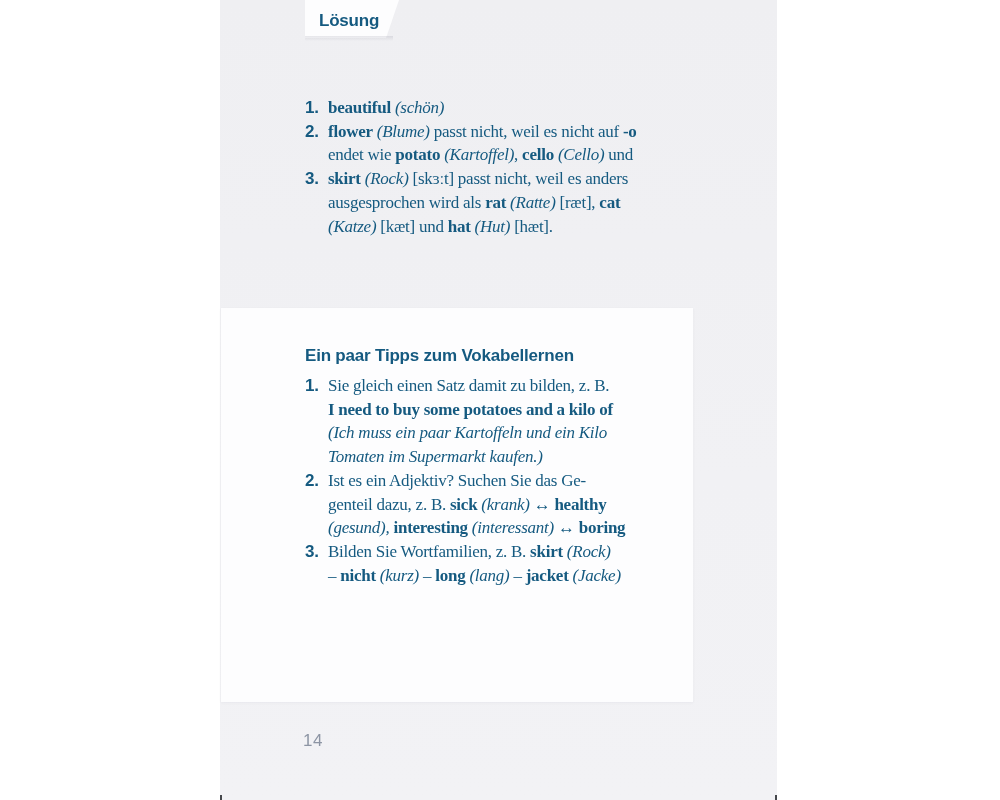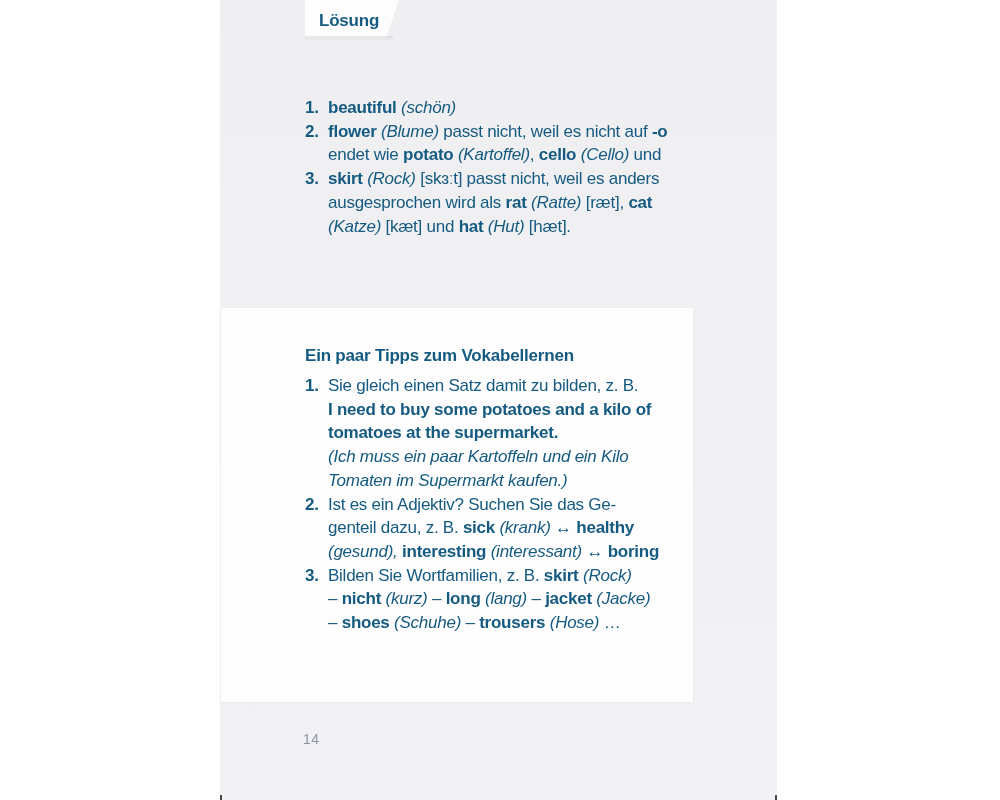--- a/index.html
+++ b/index.html
@@ -18,38 +18,38 @@
          display:flex; align-items:center; padding:4px 0 0 14px; }
   .tab span { font-size:17px; font-weight:bold; color:var(--ink); letter-spacing:-0.2px; }
   .tab-shadow { position:absolute; left:85px; top:36px; width:88px; height:5px;
                 background:linear-gradient(180deg, rgba(120,120,140,0.18), rgba(120,120,140,0)); }
 
   
   ol.rlist { list-style:none; }
   .item { display:flex; }
   .num { width:23px; flex:0 0 23px; font-weight:bold; color:var(--ink);
          font-size:17px; line-height:23.7px; letter-spacing:-0.2px; }
-  .lines { flex:1; }
+  .lines { flex:1;font-family:Liberation Serif, serif; }
   .line { font-size:17px; line-height:23.7px; color:var(--ink);
           letter-spacing:-0.25px; white-space:nowrap; }
   .line .r { font-style:normal; font-weight:normal; }
   .line .b { font-weight:bold; }
   .line .i { font-style:italic; }
 
   .sol-list { position:absolute; left:85px; top:96px; width:385px; }
 
   
   .card { position:absolute; left:1px; top:308px; width:472px; height:394px;
           background:#fdfdfe; padding:36px 0 0 84px;
           box-shadow:0 1px 3px rgba(60,60,90,0.05); }
   .card h2 { font-size:17px; line-height:24px; font-weight:bold; color:var(--ink);
              letter-spacing:-0.2px; white-space:nowrap; }
   .card ol.rlist { margin-top:6px; }
 
-  .pagenum { position:absolute; left:83px; top:731px; font-size:14px;
+  .pagenum { position:absolute; left:83px; top:731px; font-size:17px;
              color:#8d95a4; letter-spacing:0.5px; }
 
   .tick { position:absolute; bottom:0; width:2px; height:5px; background:#45474c; }
   .tick-left { left:0; }
   .tick-right { right:0; }
 </style>
 </head>
 <body>
 
 <div class="stage">
@@ -87,41 +87,39 @@
 </ol>
 
     <div class="card">
       <h2>Ein paar Tipps zum Vokabellernen</h2>
       <ol class="rlist">
   <li class="item">
     <span class="num">1.</span>
     <div class="lines">
               <div class="line"><span class="r">Sie gleich einen Satz damit zu bilden, z. B.</span></div>
               <div class="line"><span class="b">I need to buy some potatoes and a kilo of</span></div>
-              <div class="line"><span class="b">tomatoes at the supermarket.</span></div>
               <div class="line"><span class="i">(Ich muss ein paar Kartoffeln und ein Kilo</span></div>
               <div class="line"><span class="i">Tomaten im Supermarkt kaufen.)</span></div>
             </div>
   </li>
 
   <li class="item">
     <span class="num">2.</span>
     <div class="lines">
               <div class="line"><span class="r">Ist es ein Adjektiv? Suchen Sie das Ge-</span></div>
               <div class="line"><span class="r">genteil dazu, z. B. </span><span class="b">sick</span><span class="r"> </span><span class="i">(krank)</span><span class="r"> ↔ </span><span class="b">healthy</span></div>
               <div class="line"><span class="i">(gesund),</span><span class="r"> </span><span class="b">interesting</span><span class="r"> </span><span class="i">(interessant)</span><span class="r"> ↔ </span><span class="b">boring</span></div>
             </div>
   </li>
 
   <li class="item">
     <span class="num">3.</span>
     <div class="lines">
               <div class="line"><span class="r">Bilden Sie Wortfamilien, z. B. </span><span class="b">skirt</span><span class="r"> </span><span class="i">(Rock)</span></div>
               <div class="line"><span class="r">– </span><span class="b">nicht</span><span class="r"> </span><span class="i">(kurz)</span><span class="r"> – </span><span class="b">long</span><span class="r"> </span><span class="i">(lang)</span><span class="r"> – </span><span class="b">jacket</span><span class="r"> </span><span class="i">(Jacke)</span></div>
-              <div class="line"><span class="r">– </span><span class="b">shoes</span><span class="r"> </span><span class="i">(Schuhe)</span><span class="r"> – </span><span class="b">trousers</span><span class="r"> </span><span class="i">(Hose)</span><span class="r"> …</span></div>
             </div>
   </li>
 </ol>
     </div>
 
     <div class="pagenum">14</div>
 
     <div class="tick tick-left"></div>
     <div class="tick tick-right"></div>
   </div>

